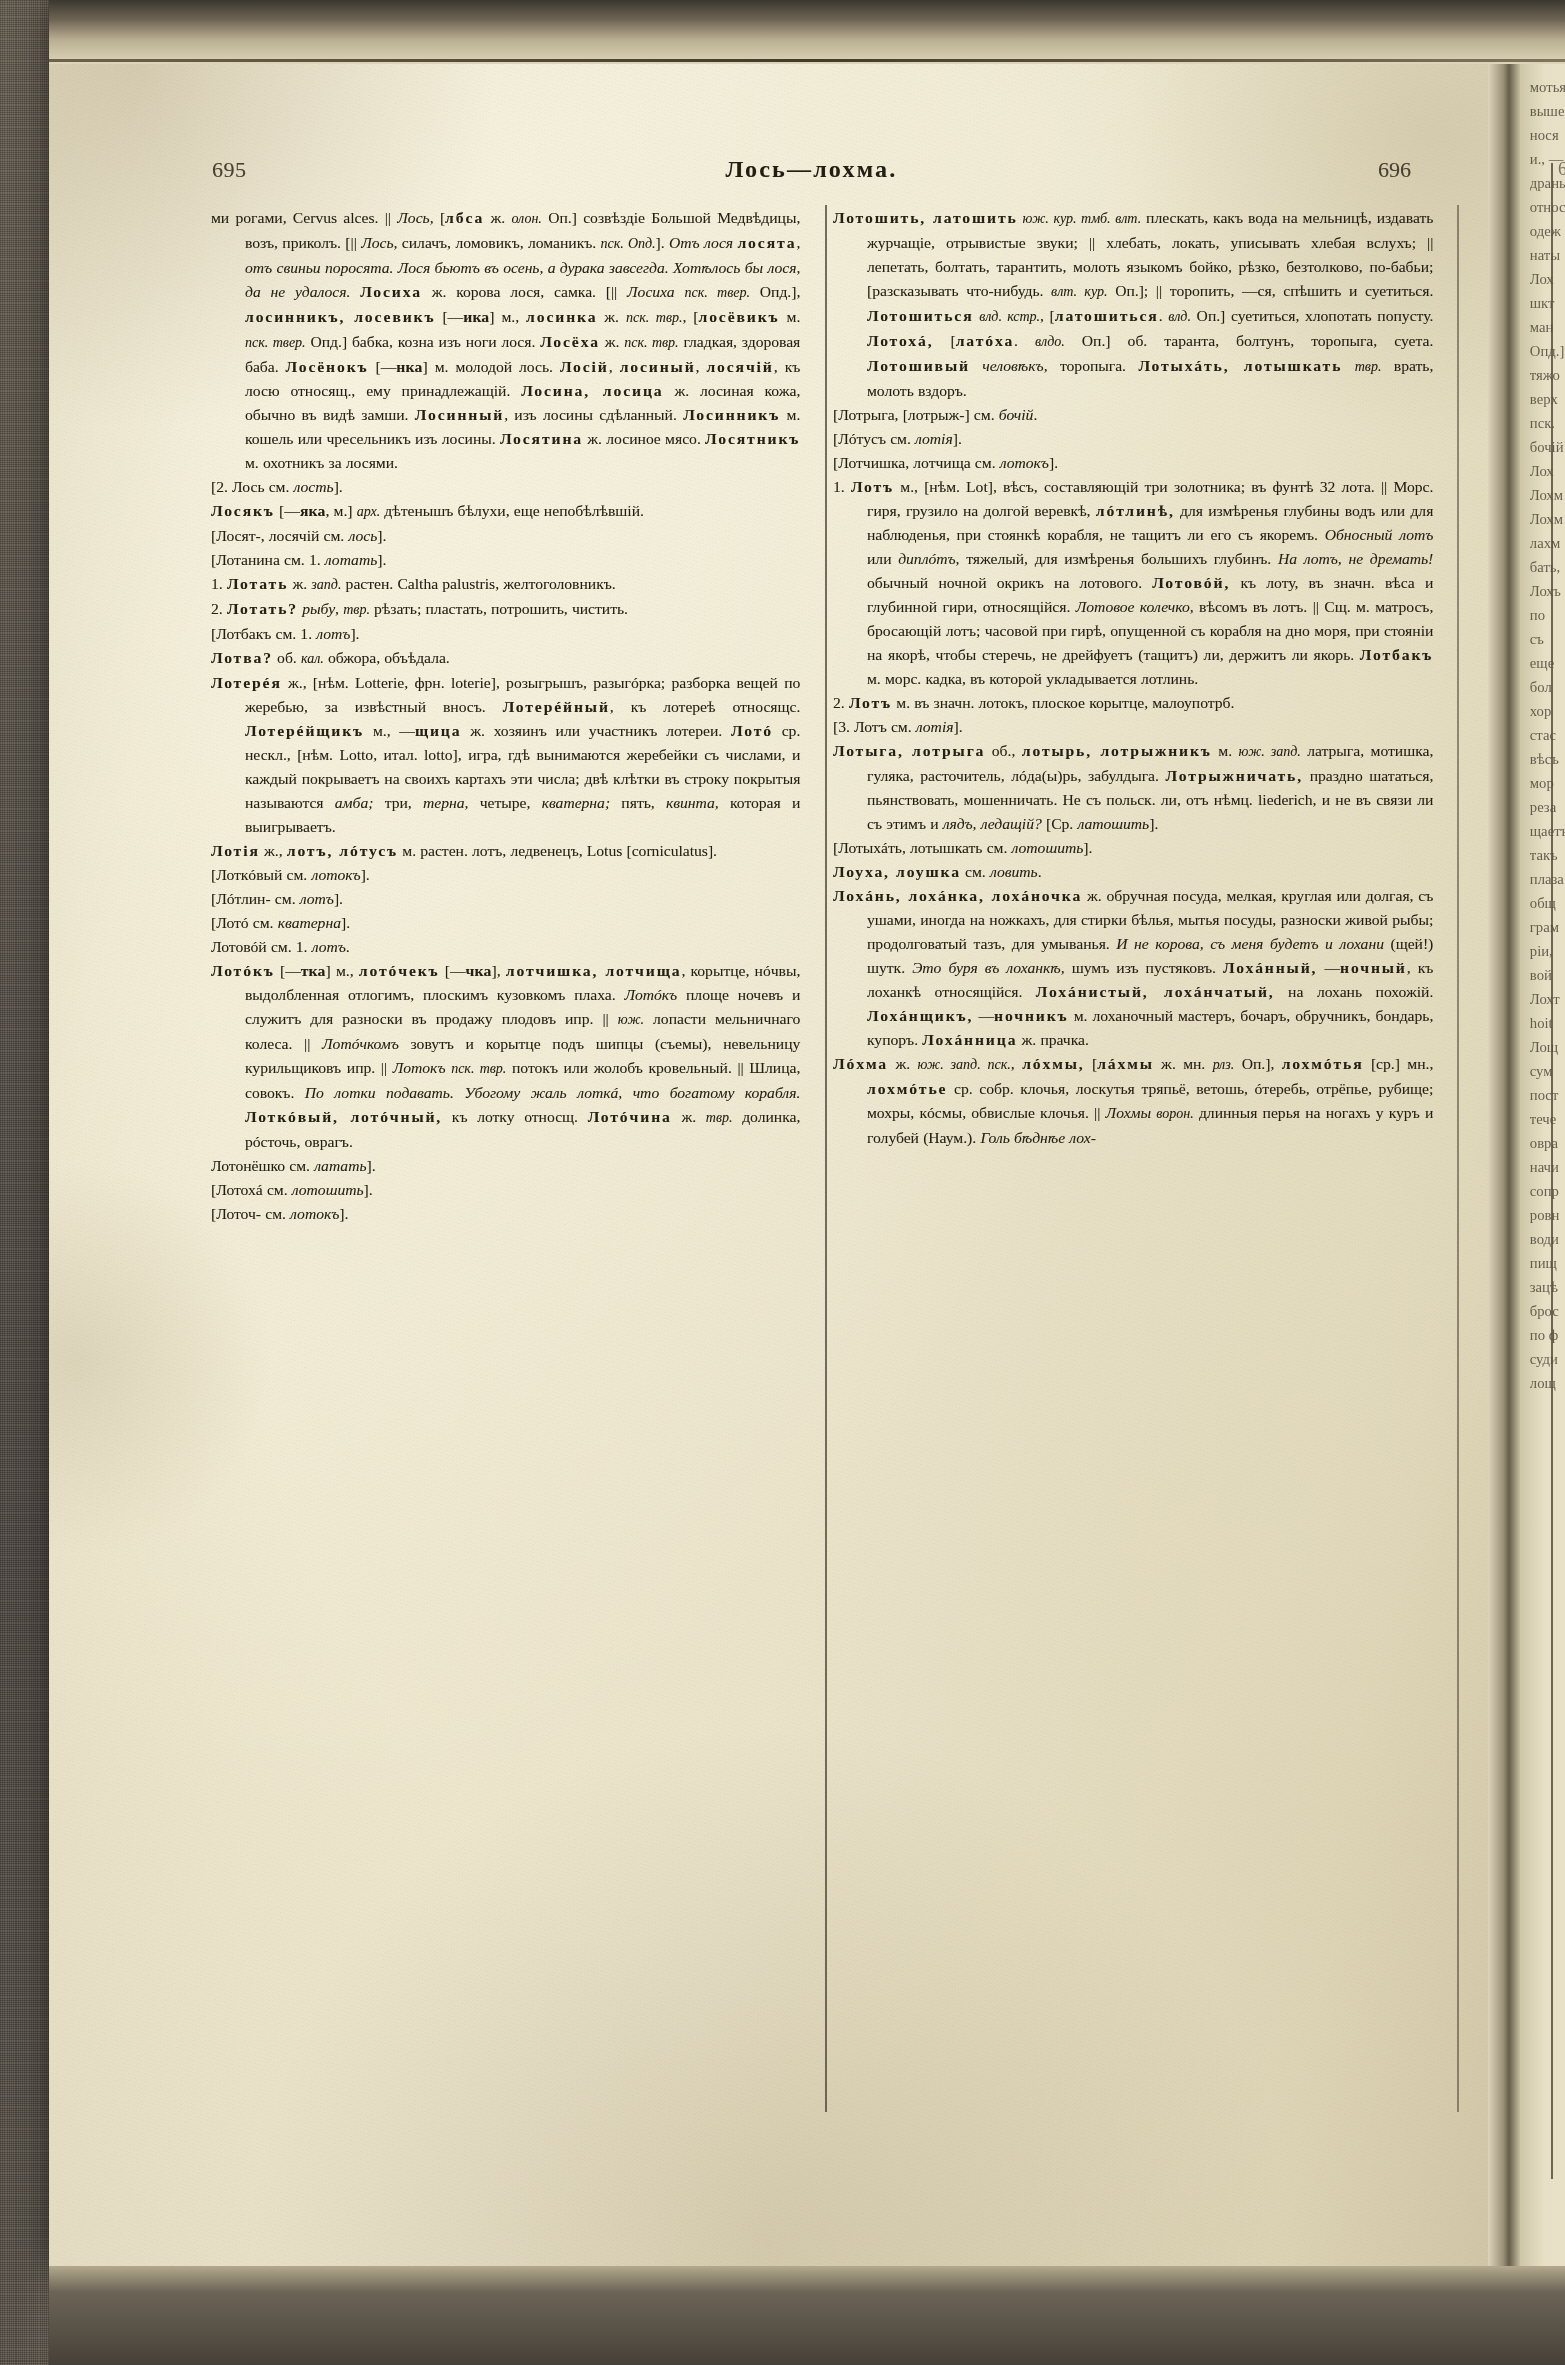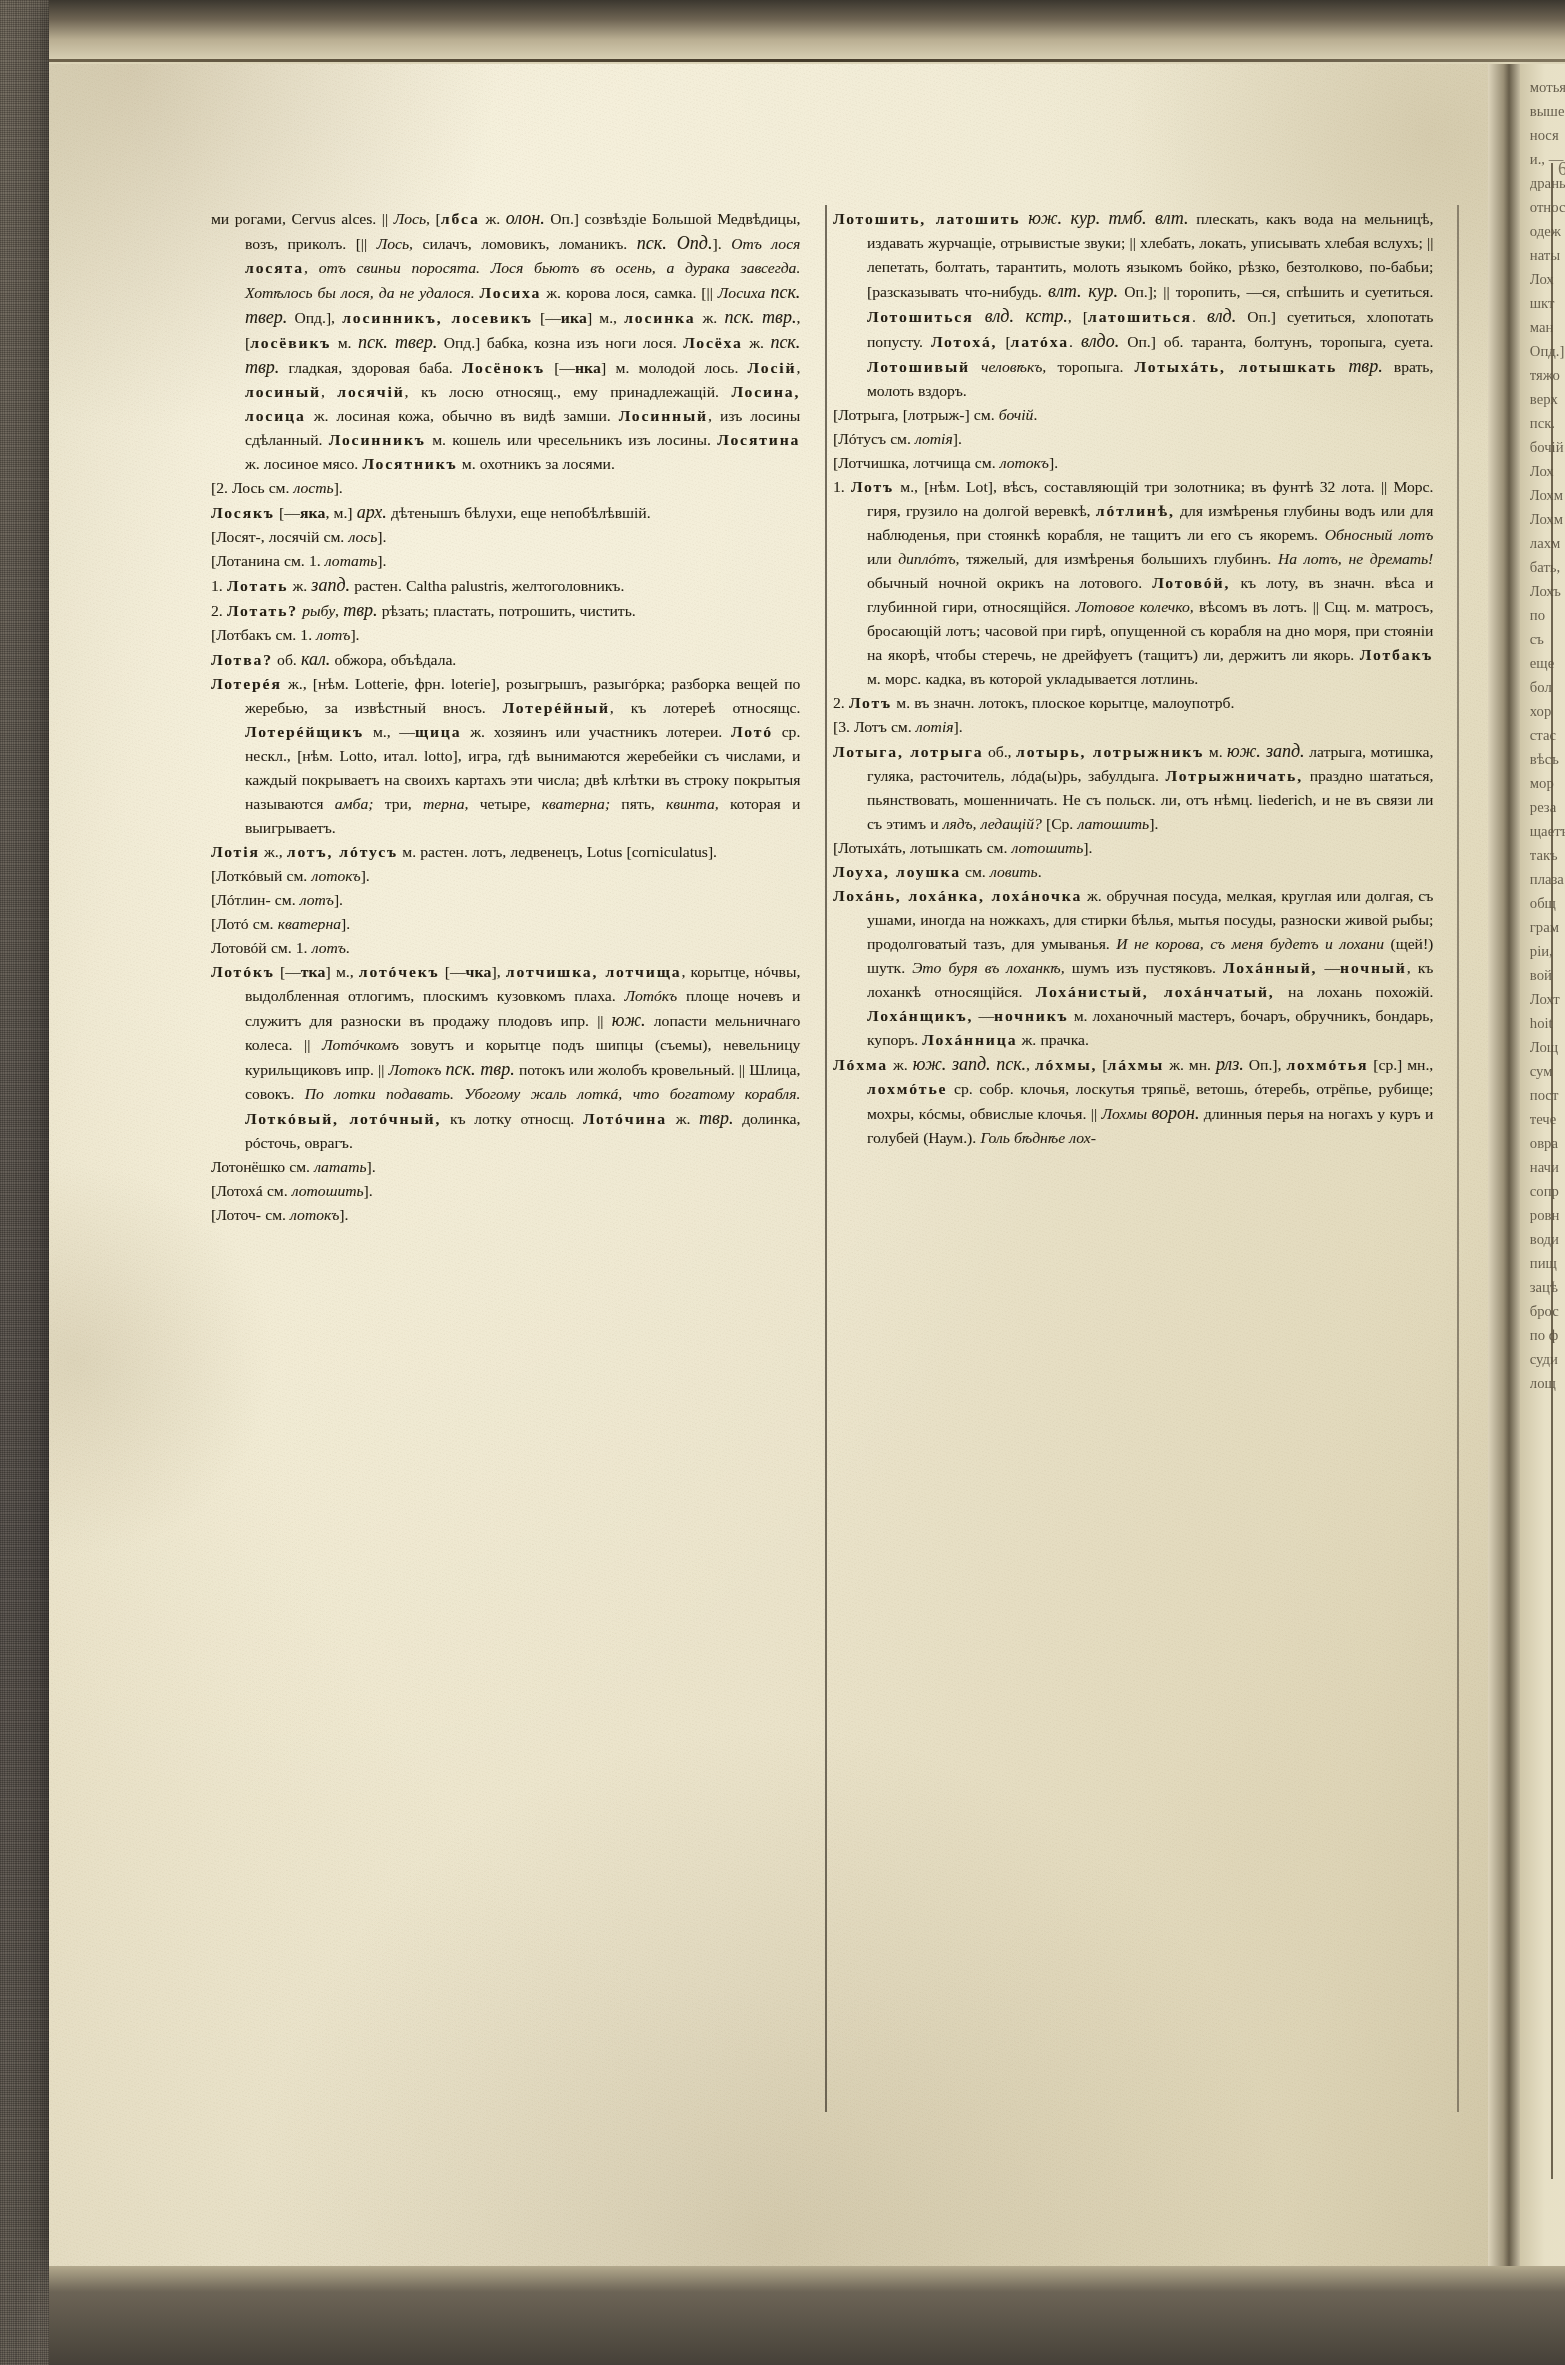--- a/index.html
+++ b/index.html
@@ -157,21 +157,21 @@
     text-justify: inter-word;
     margin: 0 0 0 0;
     padding-left: 34px;
     text-indent: -34px;
     hyphens: none;
     word-spacing: 0.3px;
   }
   b  { font-weight: bold; letter-spacing: 0.2px; }
   i  { font-style: italic; }
   .sp { letter-spacing: 1.9px; font-weight: bold; } 
-  .ab { font-style: italic; font-size: 18px; }
+  .ab { font-style: italic; font-size: 14px; }
 
   
   .entry, .running-head { 
     text-shadow: 0.2px 0.2px 0 rgba(70,58,36,.30);
   }
 
   .ink-fade { position:absolute; inset:0; pointer-events:none;
     background: radial-gradient(ellipse at 52% 45%, rgba(255,255,255,0) 55%, rgba(150,133,95,.12) 100%);
   }
 
@@ -257,20 +257,25 @@
           <div>суди</div>
           <div>лощ</div>
         </div>
     </div>
     <div class="next-rule"></div>
 
     <div class="top-edge"></div>
     <div class="top-edge-line"></div>
     <div class="bottom-edge"></div>
 
+    <div class="running-head">
+      <div class="pg-left">695</div>
+      <div class="head-title">Лось—лохма.</div>
+      <div class="pg-right">696</div>
+    </div>
     <div class="pg-far-right">697</div>
 
     <div class="col-rule"></div>
     <div class="col-rule2"></div>
 
     <div class="columns">
       <div class="col left" id="col-left">
           <p class="entry">ми рогами, Cervus alces. || <i>Лось,</i> [<b class="sp">лбса</b> ж. <i class="ab">олон.</i> Оп.] созвѣздіе Большой Медвѣдицы, возъ, приколъ. [|| <i>Лось,</i> силачъ, ломовикъ, ломаникъ. <i class="ab">пск. Опд.</i>]. <i>Отъ лося</i> <b class="sp">лосята</b>, <i>отъ свиньи поросята. Лося бьютъ въ осень, а дурака завсегда. Хотѣлось бы лося, да не удалося.</i> <b class="sp">Лосиха</b> ж. корова лося, самка. [|| <i>Лосиха</i> <i class="ab">пск. твер.</i> Опд.], <b class="sp">лосинникъ, лосевикъ</b> [—<b>ика</b>] м., <b class="sp">лосинка</b> ж. <i class="ab">пск. твр.</i>, [<b class="sp">лосёвикъ</b> м. <i class="ab">пск. твер.</i> Опд.] бабка, козна изъ ноги лося. <b class="sp">Лосёха</b> ж. <i class="ab">пск. твр.</i> гладкая, здоровая баба. <b class="sp">Лосёнокъ</b> [—<b>нка</b>] м. молодой лось. <b class="sp">Лосій</b>, <b class="sp">лосиный</b>, <b class="sp">лосячій</b>, къ лосю относящ., ему принадлежащій. <b class="sp">Лосина, лосица</b> ж. лосиная кожа, обычно въ видѣ замши. <b class="sp">Лосинный</b>, изъ лосины сдѣланный. <b class="sp">Лосинникъ</b> м. кошель или чресельникъ изъ лосины. <b class="sp">Лосятина</b> ж. лосиное мясо. <b class="sp">Лосятникъ</b> м. охотникъ за лосями.</p>
           <p class="entry">[2. Лось см. <i>лость</i>].</p>
           <p class="entry"><b class="sp">Лосякъ</b> [—<b>яка</b>, м.] <i class="ab">арх.</i> дѣтенышъ бѣлухи, еще непобѣлѣвшій.</p>

